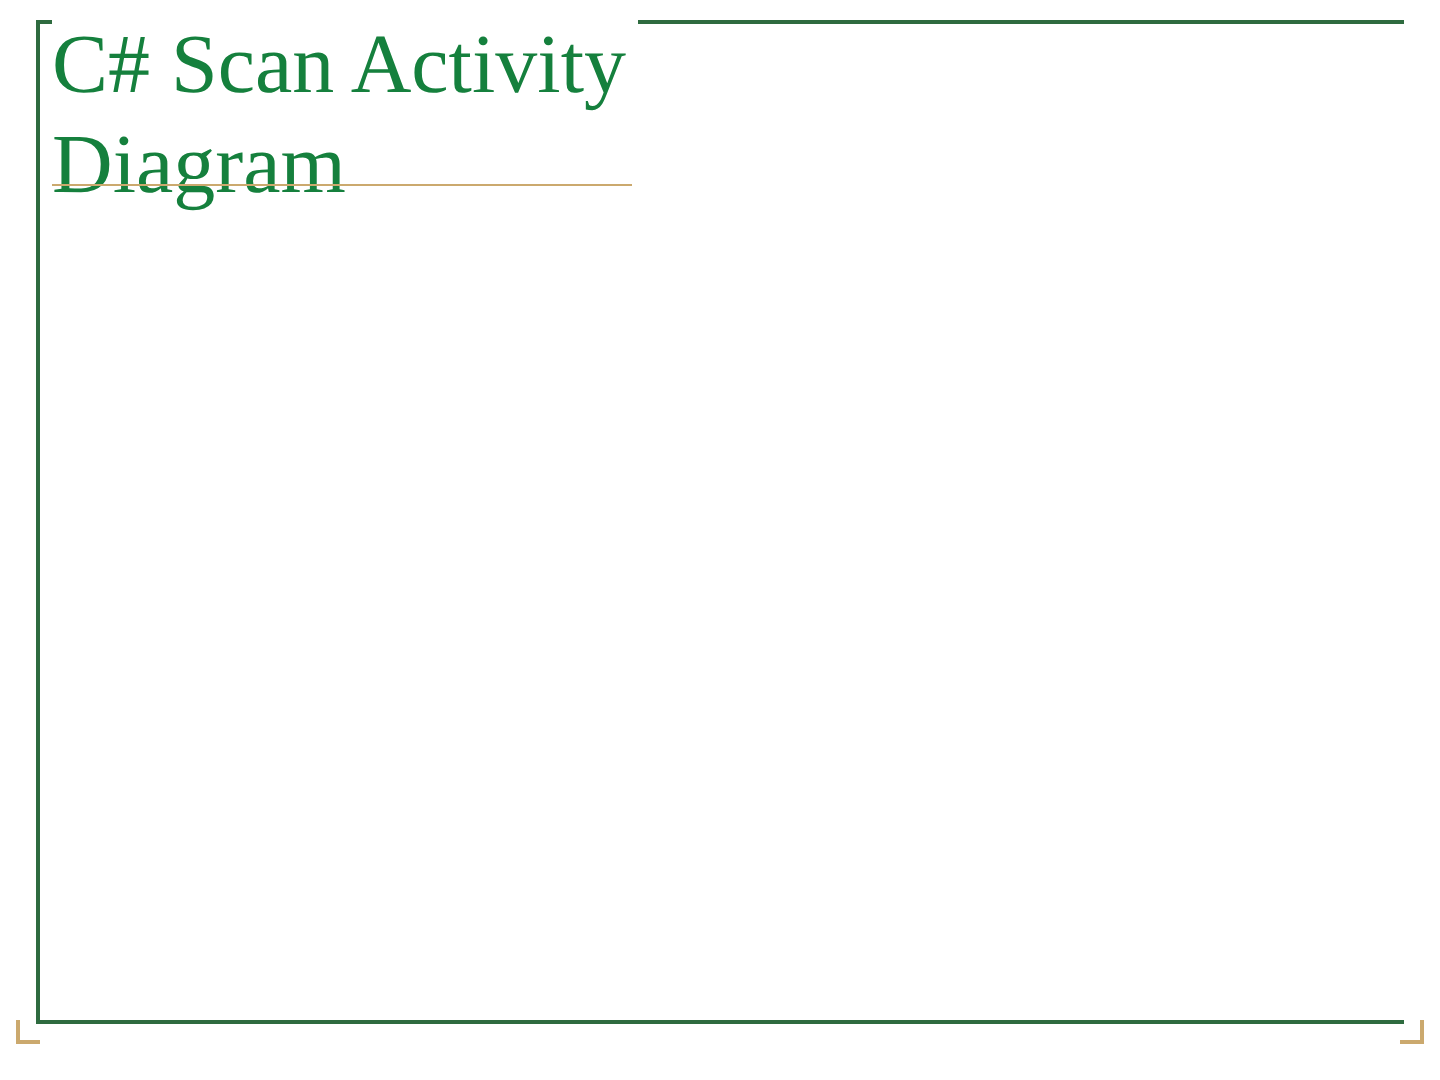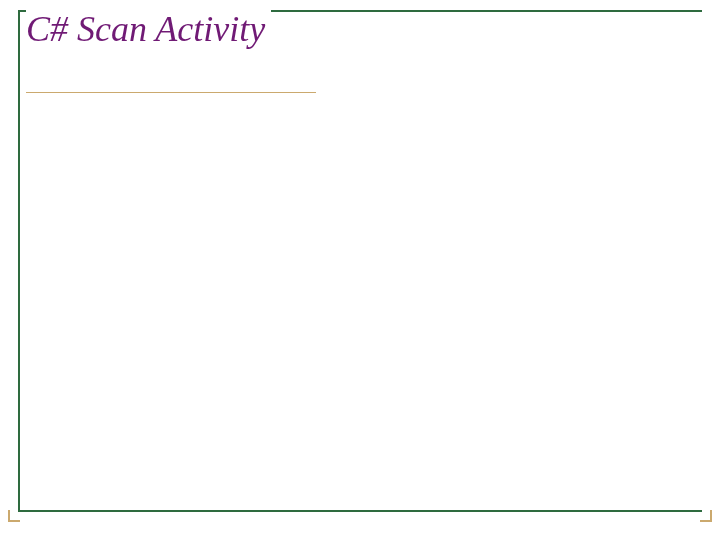--- a/index.html
+++ b/index.html
@@ -46,25 +46,24 @@
       background: #2e6b3f;
     }
     .title-box {
       position: absolute;
       top: 8px;
       left: 26px;
       background: #ffffff;
       padding: 0 6px 0 0;
     }
     .title {
-      color: #701a75;
-      font-size: 36px;
+      color: #15803d;
+      font-size: 42px;
       line-height: 1.2;
       font-weight: normal;
-      font-style: italic;
     }
     .title-underline {
       position: absolute;
       top: 92px;
       left: 26px;
       width: 290px;
       height: 1px;
       background: #cba96e;
     }
     .corner-bl-h {
@@ -105,20 +104,21 @@
 
 <div class="slide-frame">
   <div class="top-border"></div>
   <div class="left-border"></div>
   <div class="bottom-border"></div>
 </div>
 
 <div class="title-box">
   <h1 class="title">
     <span>C# Scan Activity</span><br>
+    <span>Diagram</span>
   </h1>
 </div>
 
 <div class="title-underline"></div>
 
 <div class="corner-bl-h"></div>
 <div class="corner-bl-v"></div>
 <div class="corner-br-h"></div>
 <div class="corner-br-v"></div>
 

